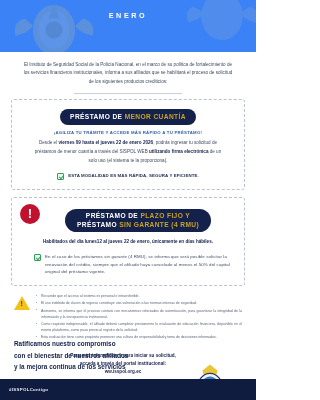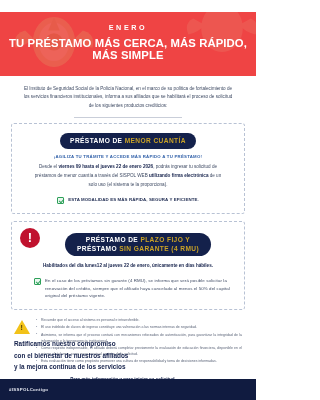--- a/index.html
+++ b/index.html
@@ -12,25 +12,24 @@
   .page {
     position: relative;
     width: 256px; height: 400px;
     background: #ffffff;
     overflow: hidden;
   }
 
   
   .header {
     position: relative;
-    height: 64px;
-    background: #ef4444;
+    height: 52px;
+    background: #3b82f6;
     overflow: hidden;
     padding-top: 11px;
-    margin-top: 12px;
   }
   .header-emblem {
     position: absolute;
     left: 6px; top: -20px;
     width: 96px; height: 96px;
     opacity: .20;
     pointer-events: none;
   }
   .header-emblem-r {
     position: absolute;
@@ -287,21 +286,20 @@
       <path d="M80 40 Q94 44 90 58 Q78 56 72 48 Z" fill="#d8c87a"></path>
       <path d="M50 26 L56 40 L44 40 Z" fill="#c9b765"></path>
       <circle cx="50" cy="52" r="9" fill="#b9a44f"></circle>
     </svg>
     <svg class="header-emblem-r" viewBox="0 0 100 100">
       <ellipse cx="50" cy="50" rx="26" ry="30" fill="#e2d9a8"></ellipse>
       <path d="M14 38 Q2 44 8 58 Q22 55 28 46 Z" fill="#e2d9a8"></path>
       <path d="M86 38 Q98 44 92 58 Q78 55 72 46 Z" fill="#e2d9a8"></path>
     </svg>
     <div class="eyebrow">ENERO</div>
-    <div class="headline">TU PRÉSTAMO MÁS CERCA, MÁS RÁPIDO, MÁS SIMPLE</div>
   </div>
 
   <div class="intro">El Instituto de Seguridad Social de la Policía Nacional, en el marco de su política de fortalecimiento de los servicios financieros institucionales, informa a sus afiliados que se habilitará el proceso de solicitud de los siguientes productos crediticios:</div>
   <div class="divider"></div>
 
   <div class="card">
     <div class="pill">
       <span>PRÉSTAMO DE </span><span class="gold">MENOR CUANTÍA</span>
     </div>
     <div class="pill-sub">¡AGILIZA TU TRÁMITE Y ACCEDE MÁS RÁPIDO A TU PRÉSTAMO!</div>

